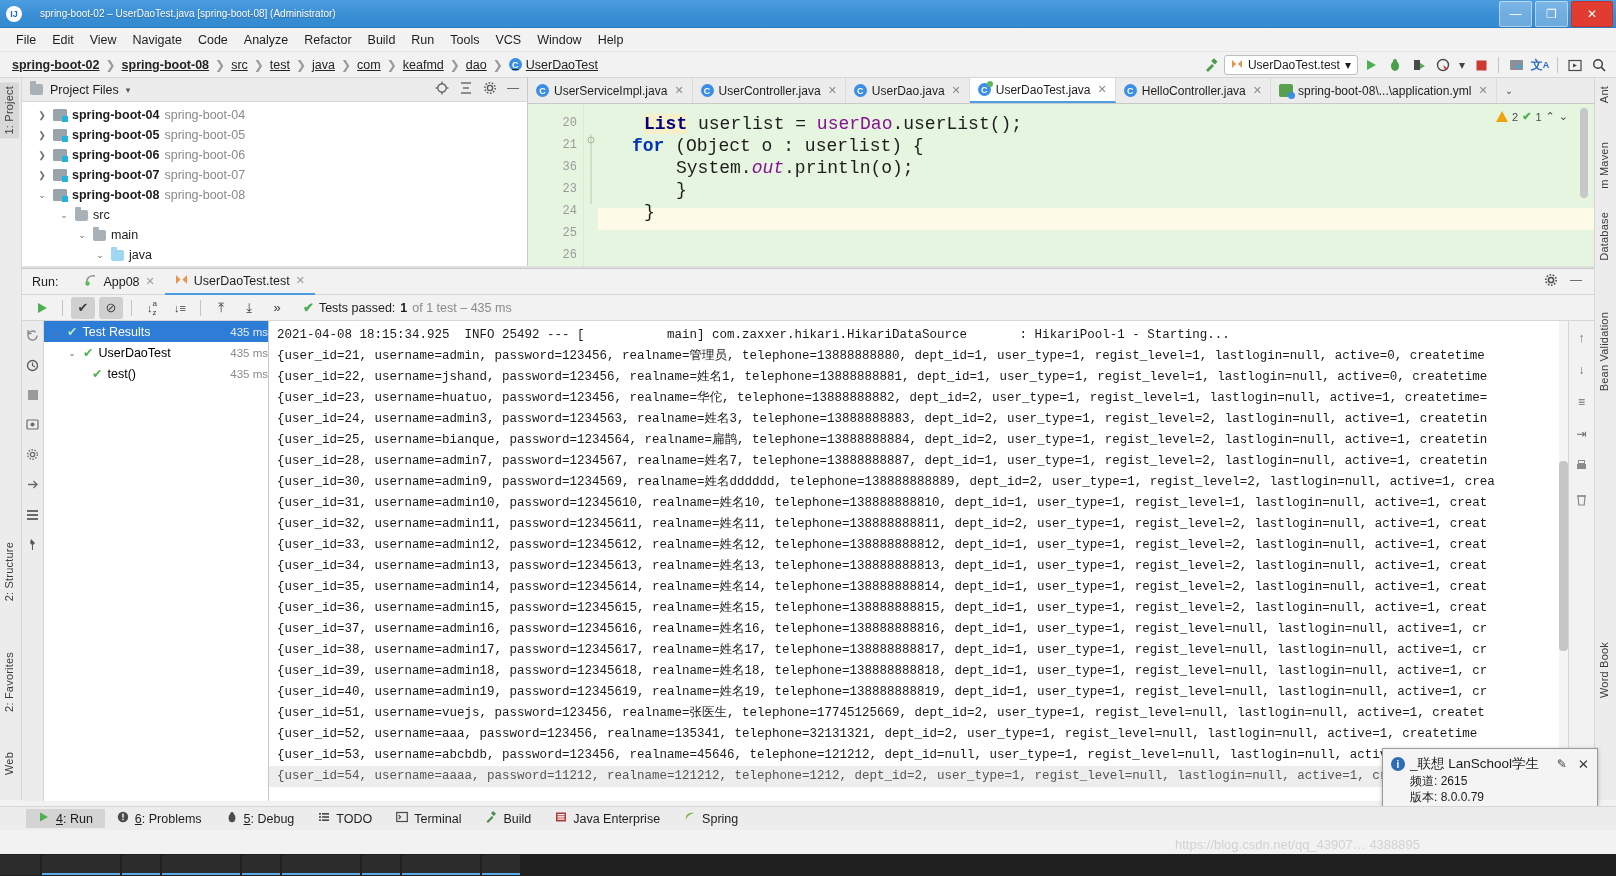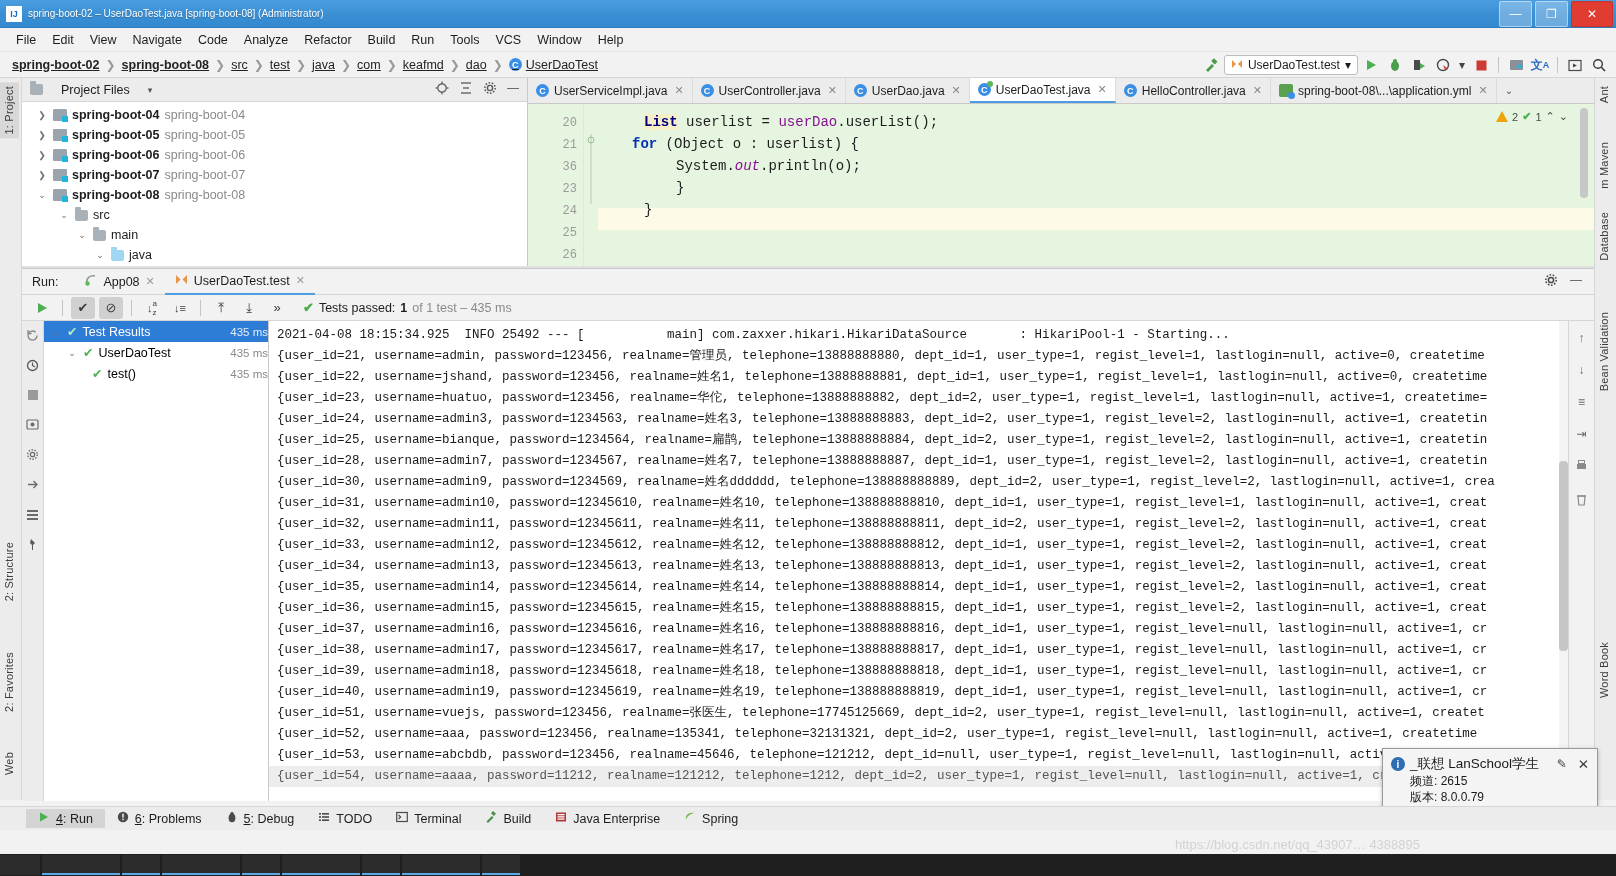--- a/index.html
+++ b/index.html
@@ -19,22 +19,22 @@
   }
 
   
   .titlebar {
     position: absolute; left: 0; top: 0; width: 1616px; height: 28px;
     background: linear-gradient(to bottom, #4a9ee0 0%, #3b8fd4 50%, #338ad0 100%);
     display: flex; align-items: center;
     border-bottom: 1px solid #2c7bbd;
   }
   .titlebar .ij-logo {
-    width: 16px; height: 16px; margin-left: 6px; margin-right: 6px;
-    background: #fff; border-radius: 0;
+    width: 16px; height: 16px; margin-left: 6px; margin-right: 18px;
+    background: #fff; border-radius: 8px;
     display: flex; align-items: center; justify-content: center;
     font-size: 9px; font-weight: bold; color: #1b6ac9;
     font-family: "Liberation Sans", sans-serif;
     flex: none;
   }
   .titlebar .ttl {
     color: #ffffff; font-size: 10px; white-space: nowrap;
     text-shadow: 0 1px 1px rgba(0,0,0,0.25);
   }
   .titlebar .win-btns {
@@ -95,21 +95,21 @@
   }
   .vlabel.sel { background: #d8d8d8; }
 
   
   .projpanel {
     position: absolute; left: 22px; top: 78px; width: 506px; height: 190px;
     background: #fff; border-right: 1px solid #c9c9c9;
   }
   .projhdr {
     height: 24px; background: #ececec; border-bottom: 1px solid #d6d6d6;
-    display: flex; align-items: center; padding-left: 8px; gap: 18px;
+    display: flex; align-items: center; padding-left: 8px; gap: 7px;
   }
   .projhdr .ptitle { font-size: 12.5px; color: #1d1d1d; }
   .folder-ic {
     width: 13px; height: 11px; background: #a8b0b8; border-radius: 1px 2px 2px 2px; flex: none;
     position: relative;
   }
   .folder-ic::before {
     content: ""; position: absolute; left: 0; top: -3px; width: 6px; height: 3px;
     background: #a8b0b8; border-radius: 1px 1px 0 0;
   }
@@ -163,21 +163,21 @@
     background: #e6f5e0; overflow: hidden;
   }
   .gutter {
     position: absolute; left: 0; top: 0; width: 56px; height: 164px;
     background: #e6f5e0; border-right: 1px solid #d9ecd2;
   }
   .gutter2 { position: absolute; left: 56px; top: 0; width: 14px; height: 164px; background: #e6f5e0; }
   .lnum { position: absolute; right: 6px; font-size: 12px; color: #9a9a9a; font-family: "Liberation Mono", monospace; }
   .codeline {
     position: absolute; left: 70px; font-family: "Liberation Mono", monospace;
-    font-size: 14px; color: #1d1d1d; white-space: pre;
+    font-size: 18px; color: #1d1d1d; white-space: pre;
   }
   .kw { color: #0033b3; font-weight: bold; }
   .kw2 { color: #000080; font-weight: bold; }
   .fld { color: #871094; }
   .stat { color: #871094; font-style: italic; }
   .hl { background: #f7efc8; }
   .curline { position: absolute; left: 0; top: 104px; width: 1066px; height: 22px; background: #fdfbe8; }
   .inspect {
     position: absolute; right: 26px; top: 6px; display: flex; align-items: center; gap: 4px; font-size: 11px; color: #4a4a4a;
   }

